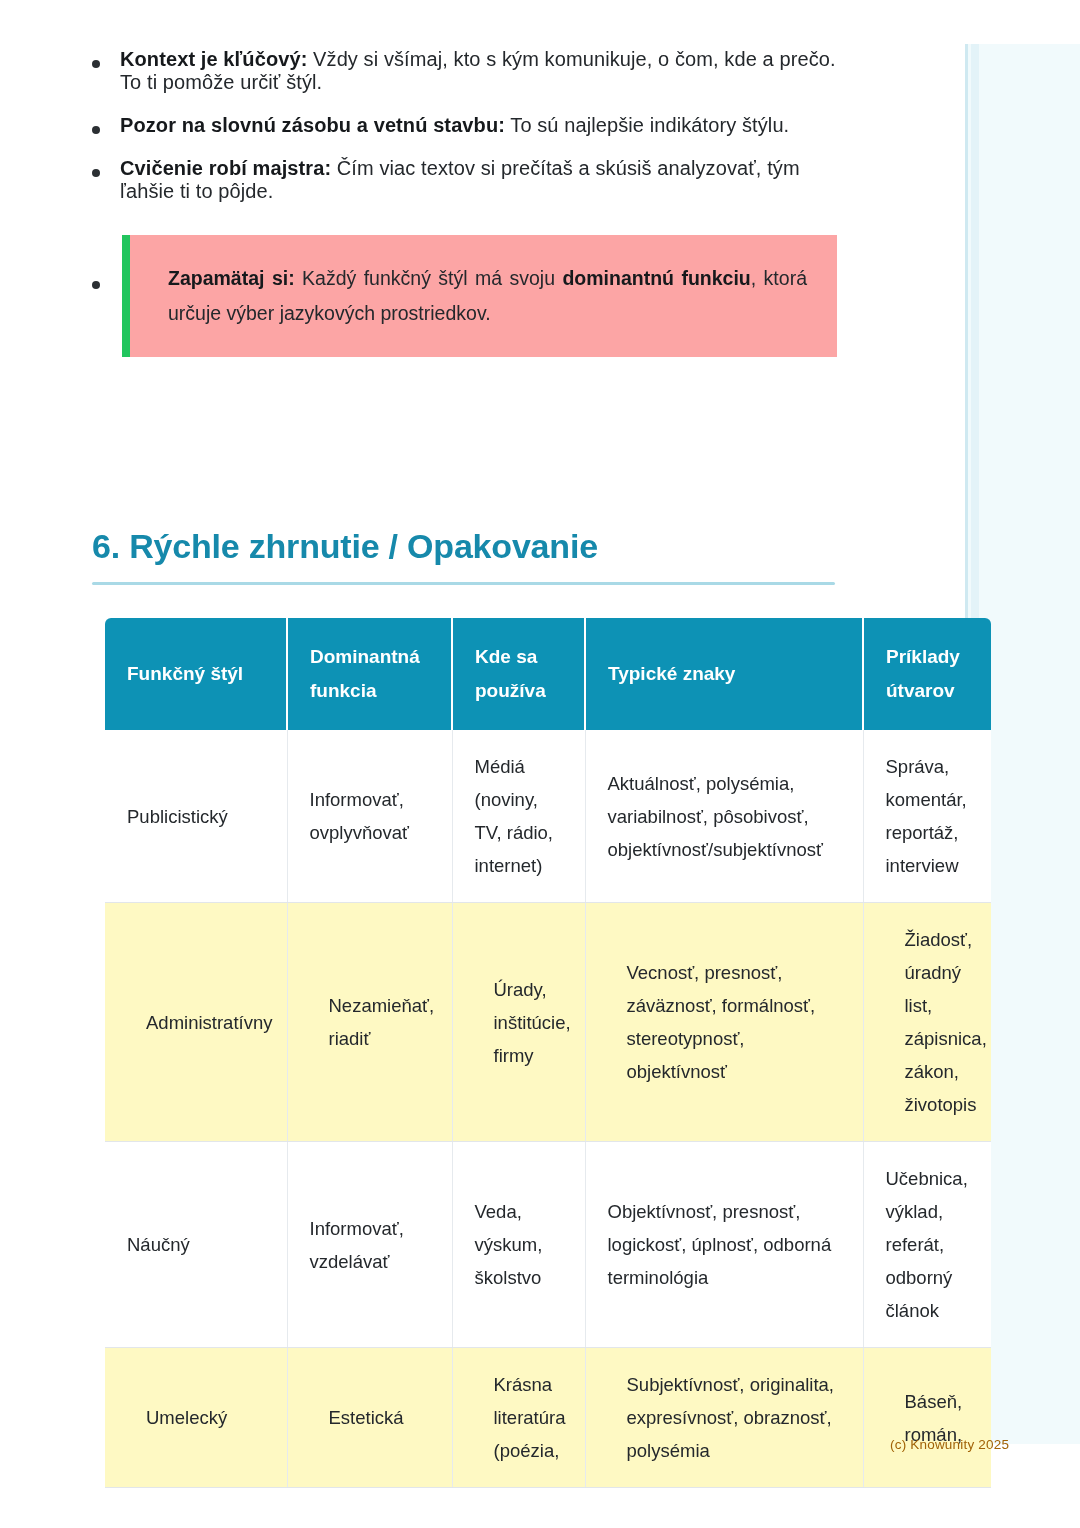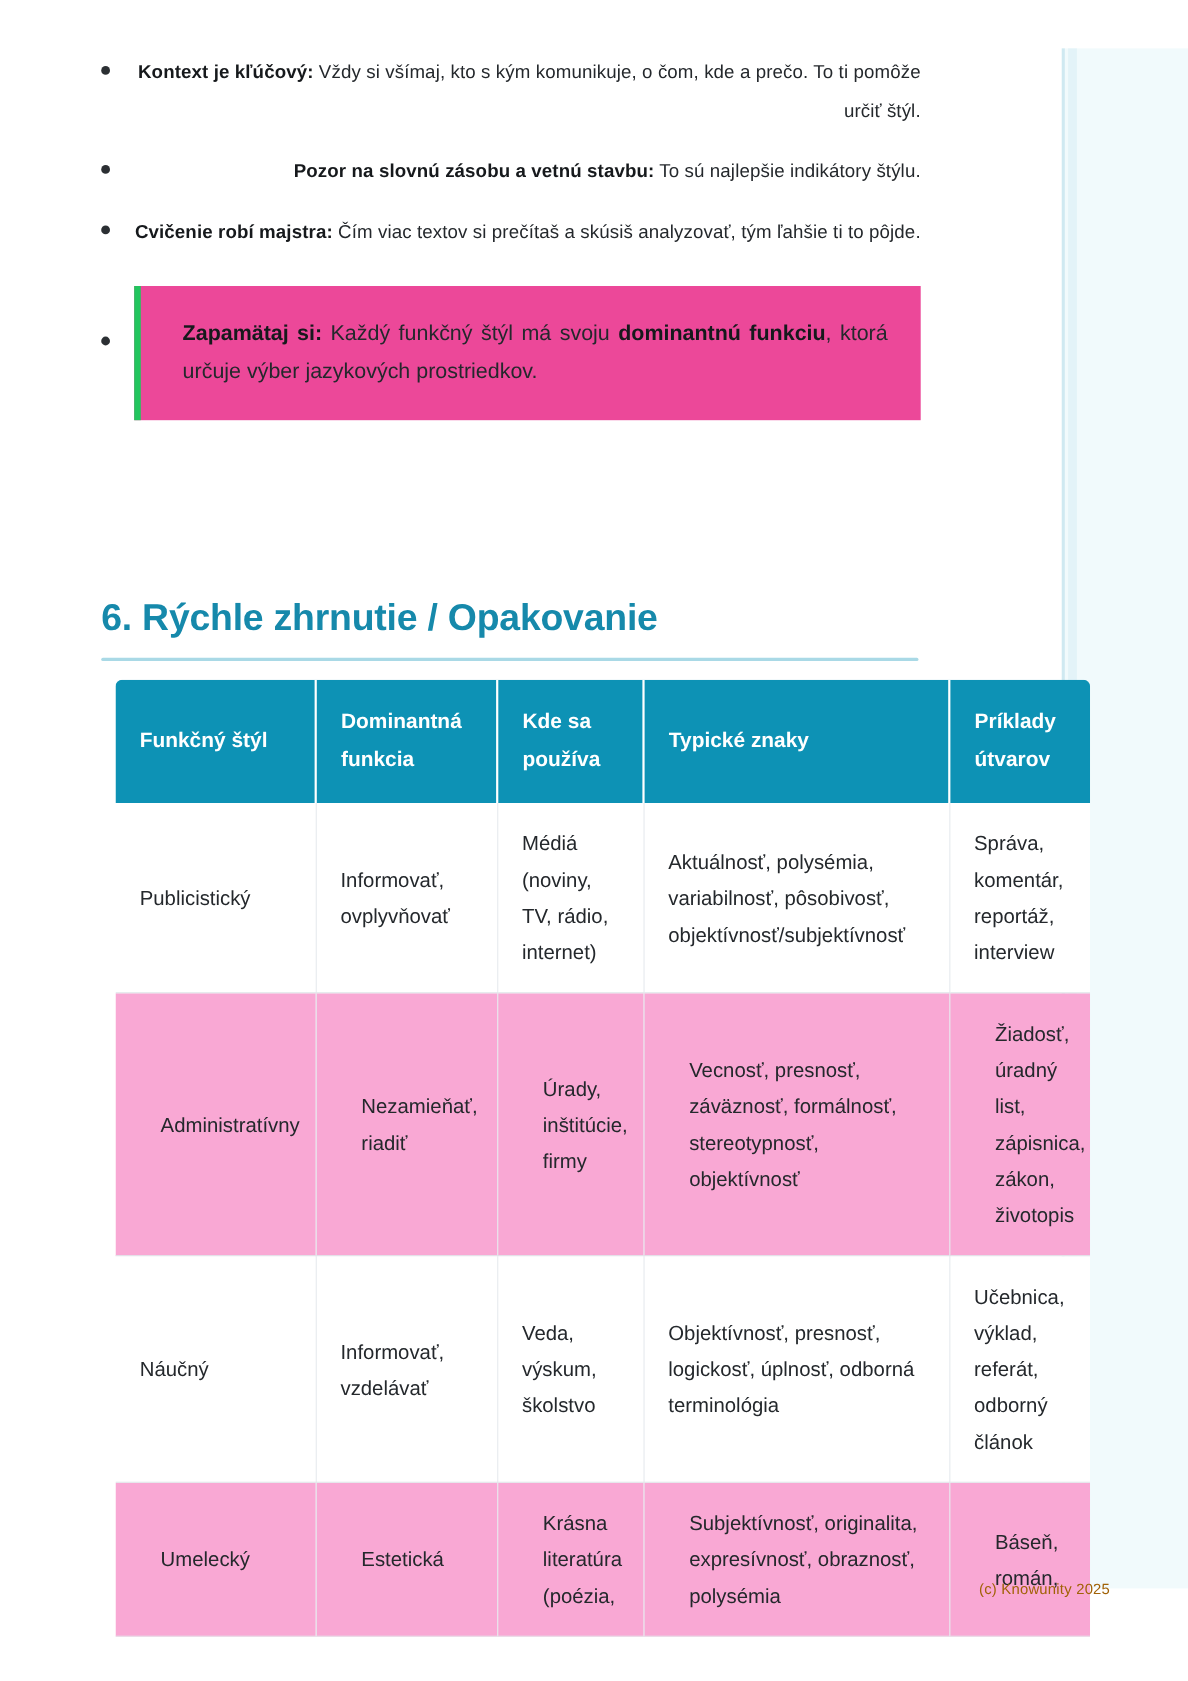--- a/index.html
+++ b/index.html
@@ -61,59 +61,58 @@
     flex: 0 0 auto;
     width: 8px;
     height: 8px;
     border-radius: 50%;
     background: #2b2f33;
     margin-top: 12px;
     margin-right: 20px;
   }
   .bullet-text {
     flex: 1 1 auto;
-    font-size: 17px;
-    line-height: 35px;
+    font-size: 20px;
+    line-height: 23px;
     color: #24282c;
     letter-spacing: 0.1px;
-    text-align: right;
   }
   .bullet-text b {
     font-weight: 700;
     color: #16191c;
   }
 
   
   .callout-row {
     display: flex;
     align-items: flex-start;
     margin-top: 32px;
   }
   .callout-row .bullet-dot { margin-top: 46px; }
   .callout {
     flex: 1 1 auto;
-    background: #ec4899;
-    border-left: 6px solid #22c55e;
+    background: #fca5a5;
+    border-left: 8px solid #22c55e;
     padding: 26px 30px 26px 38px;
     box-sizing: border-box;
     margin-left: 2px;
   }
   .callout p {
     margin: 0;
     font-size: 19.5px;
     line-height: 35px;
     color: #24282c;
     text-align: justify;
   }
   .callout b { font-weight: 700; color: #16191c; }
 
   
   .section-heading {
     position: absolute;
-    top: 540px;
+    top: 524px;
     left: 92px;
     width: 745px;
   }
   .section-heading h2 {
     margin: 0;
     font-size: 34px;
     line-height: 44px;
     font-weight: 700;
     color: #1689ab;
     letter-spacing: -0.2px;
@@ -160,21 +159,21 @@
     line-height: 33px;
     color: #24282c;
     vertical-align: middle;
     padding: 20px 22px;
     border-right: 1px solid #e6eaee;
     border-bottom: 1px solid #e2e6ea;
     box-sizing: border-box;
     background: #ffffff;
   }
   table.summary tbody td:last-child { border-right: none; }
-  table.summary tbody tr.alt td { background: #f9a8d4; padding-left: 41px; }
+  table.summary tbody tr.alt td { background: #fef9c3; padding-left: 41px; }
 
   
   col.c1 { width: 182px; }
   col.c2 { width: 165px; }
   col.c3 { width: 133px; }
   col.c4 { width: 278px; }
   col.c5 { width: 128px; }
 
   
   .watermark {

